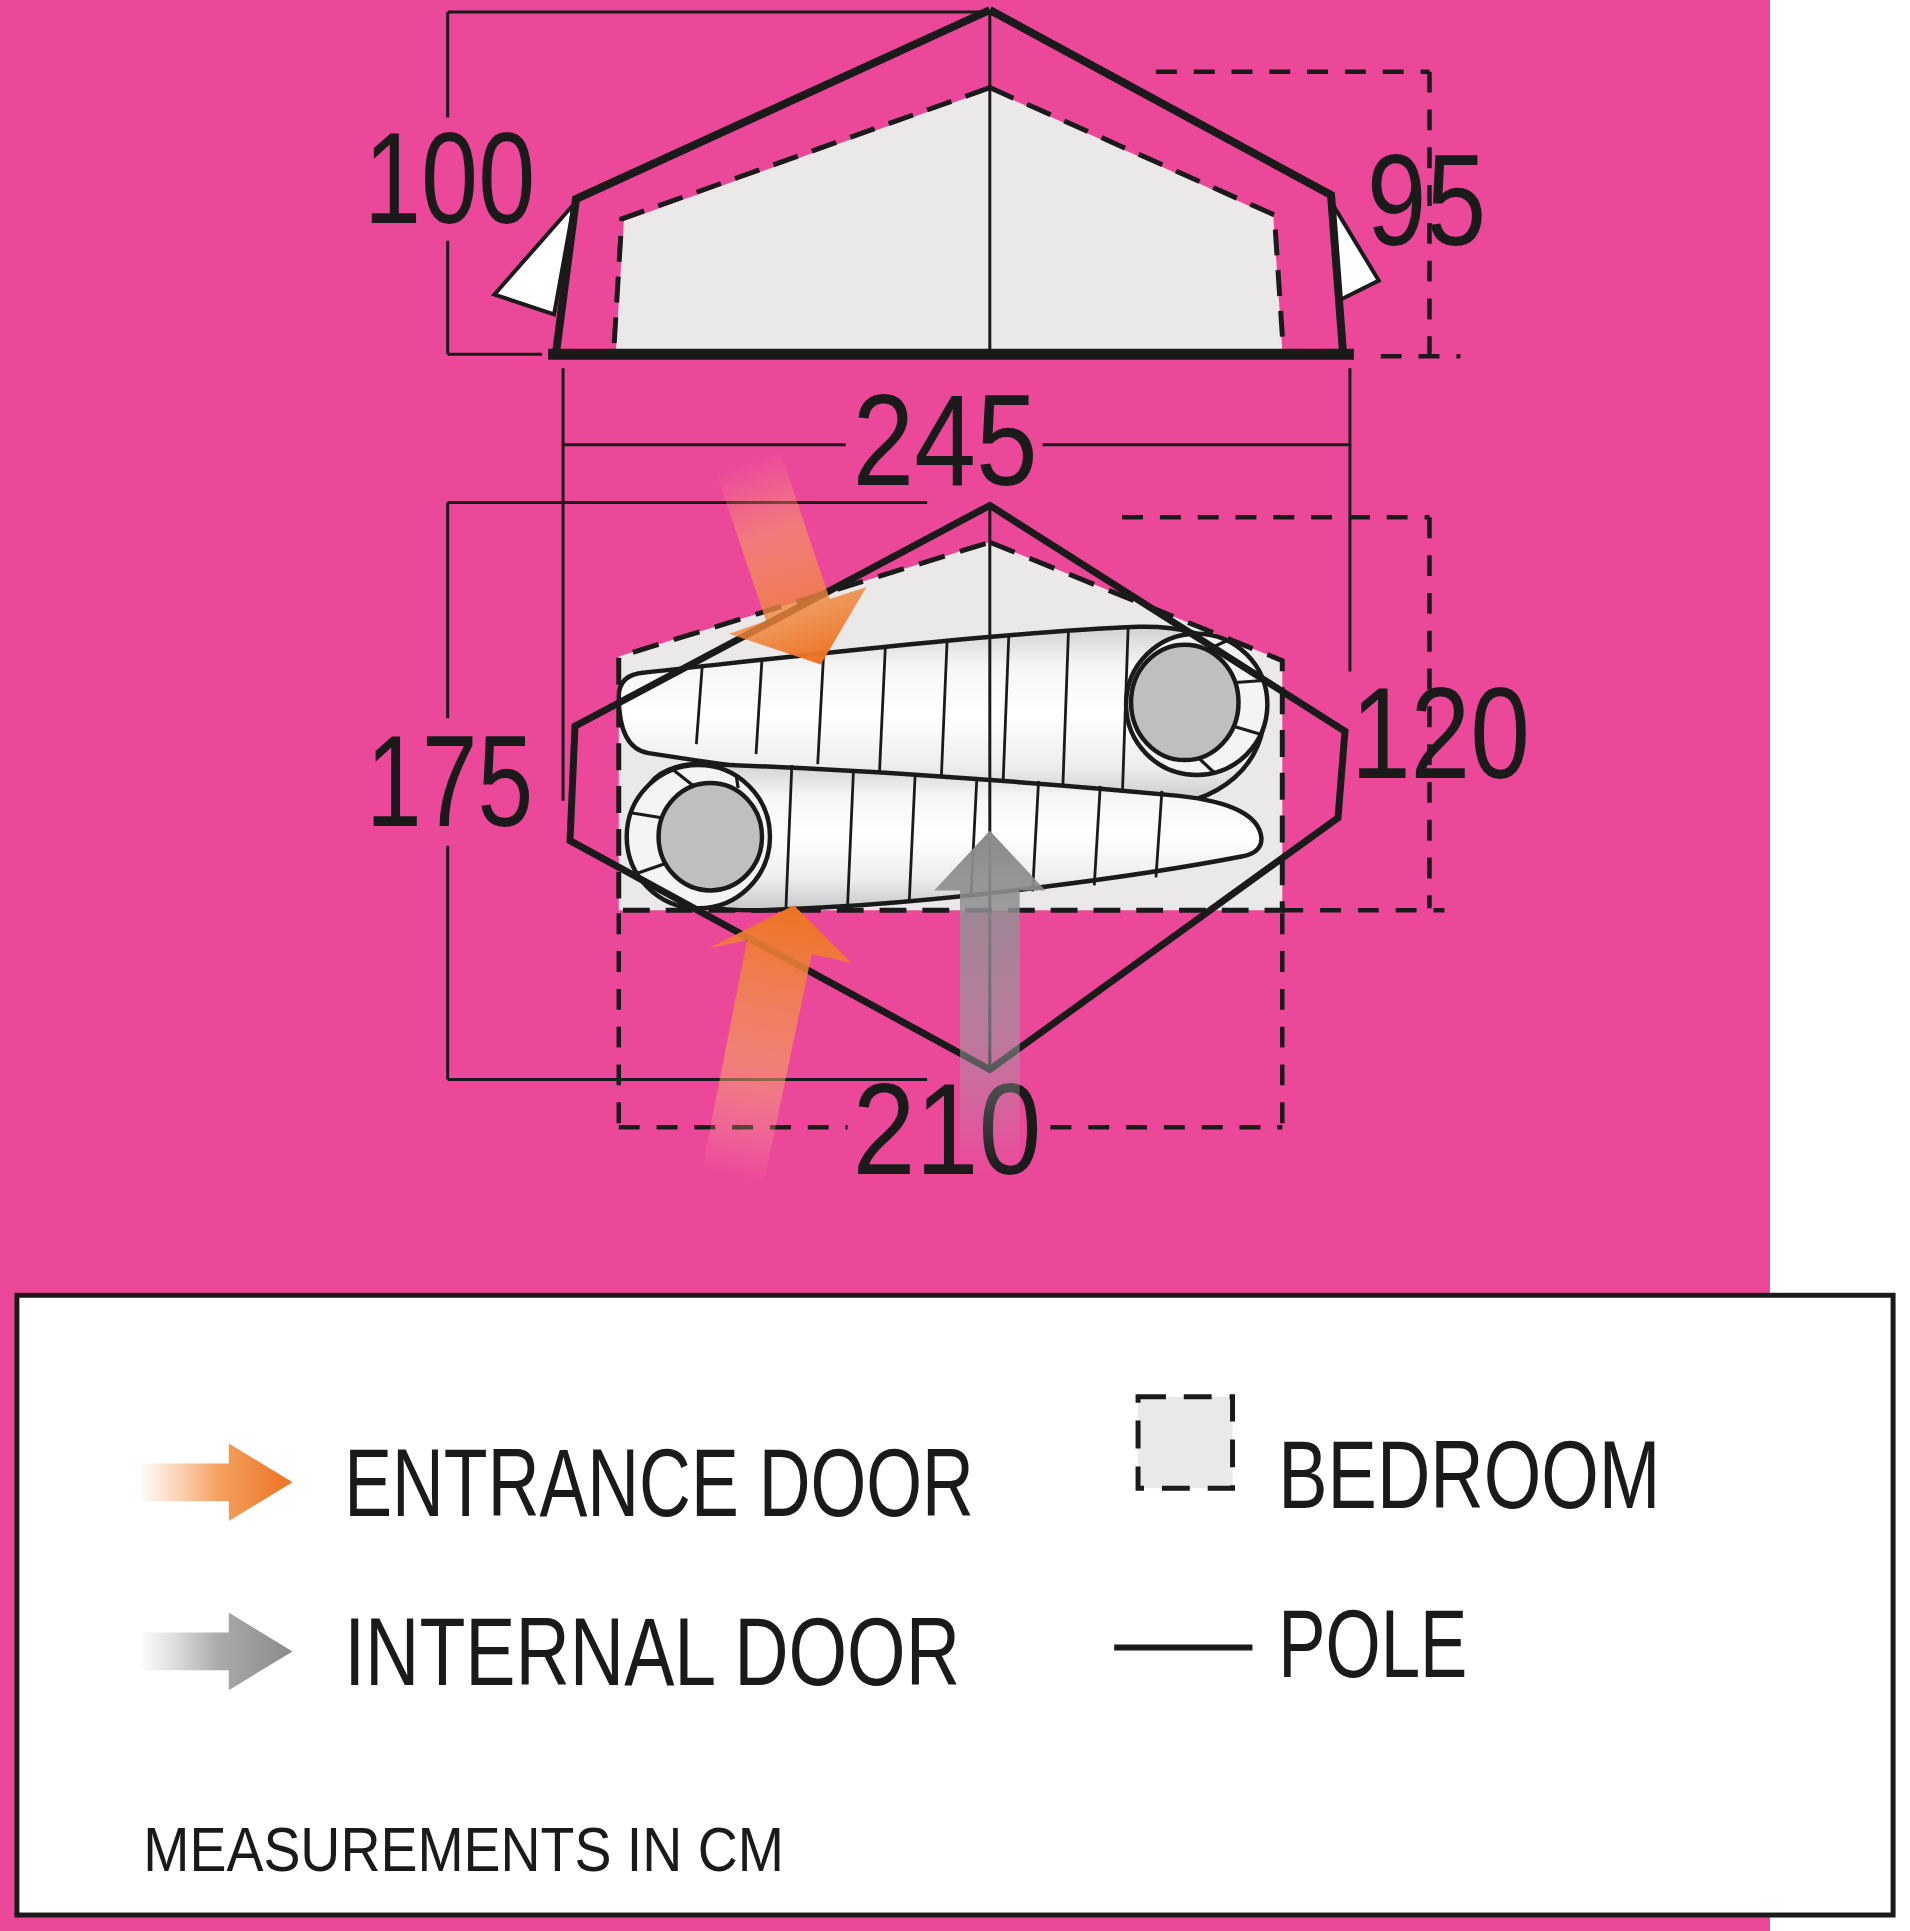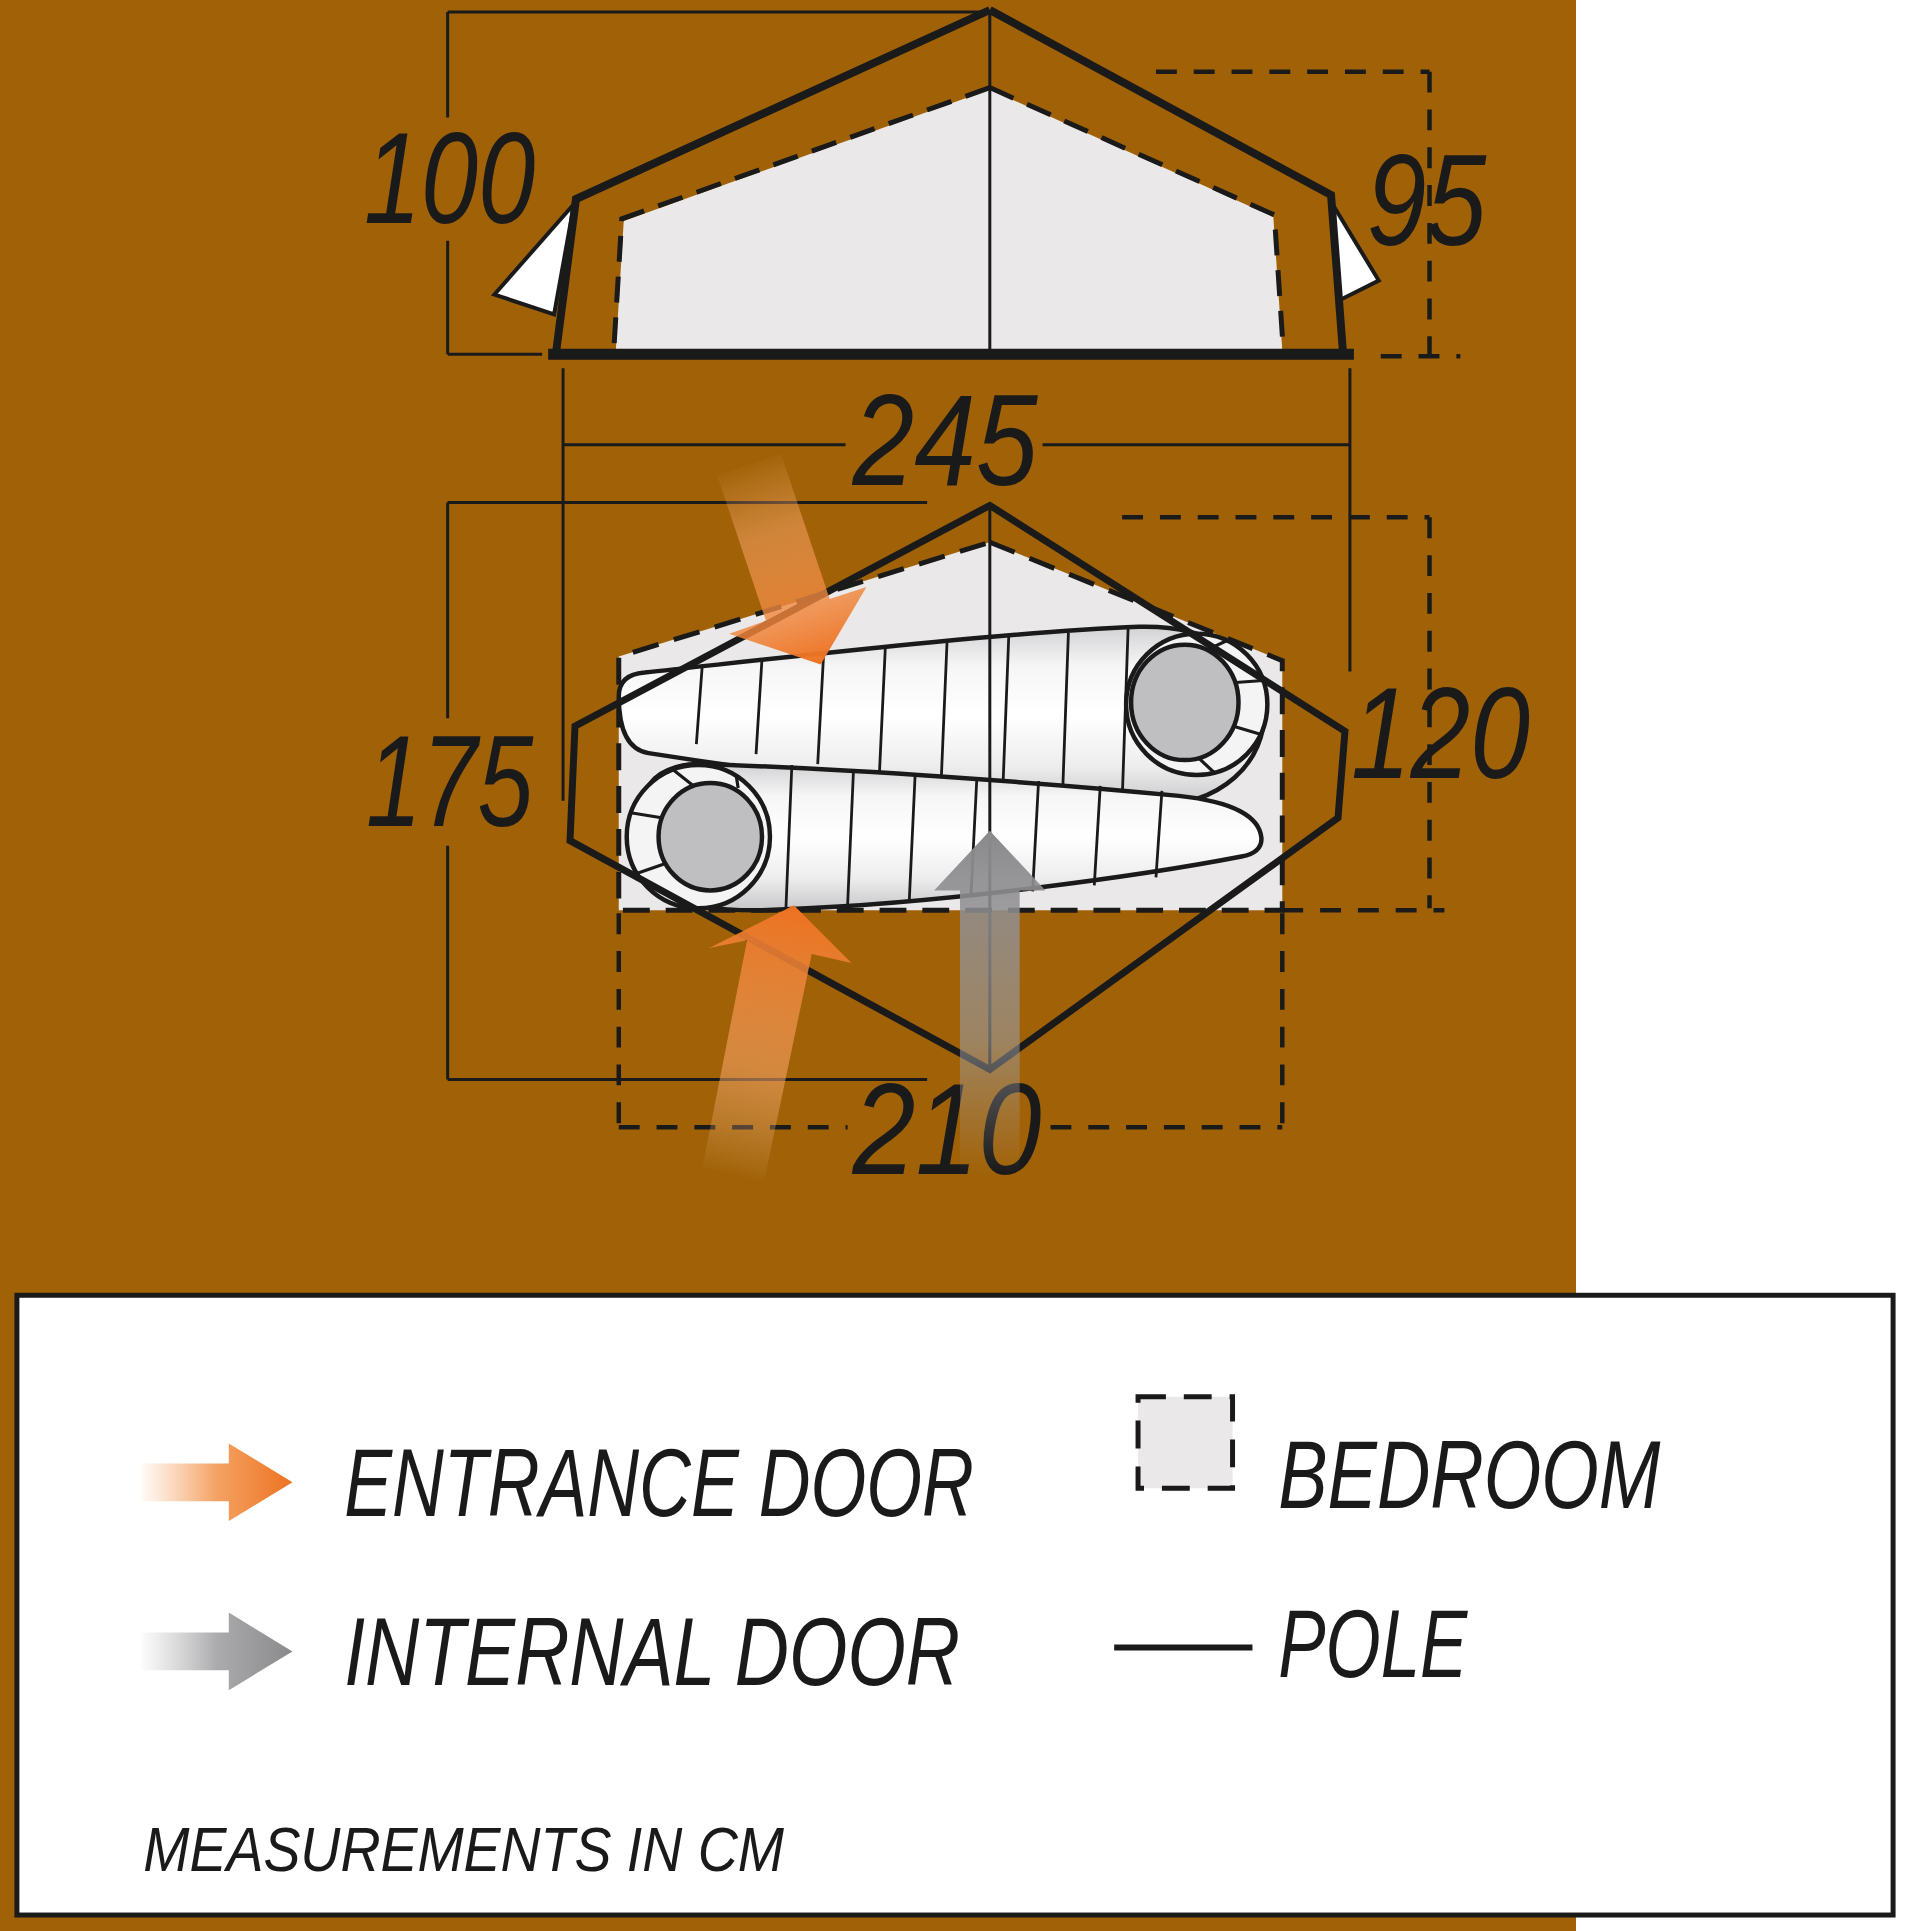--- a/index.html
+++ b/index.html
@@ -1,17 +1,17 @@
 <!DOCTYPE html>
 <html><head>
 <meta charset="utf-8">
 <style>
   html,body{margin:0;padding:0;background:#ffffff;}
-  .page{width:1576px;height:1931px;position:relative;background:#a16207;
-        font-family:"Liberation Sans", sans-serif;font-style:italic;}
+  .page{width:1770px;height:1931px;position:relative;background:#ec4899;
+        font-family:"Liberation Sans", sans-serif;}
   svg{display:block;}
   .dim-num{font-family:"Liberation Sans", sans-serif;font-size:130px;fill:#1a1a1a;}
   .legend-label{font-family:"Liberation Sans", sans-serif;font-size:96px;fill:#1a1a1a;}
   .legend-note{font-family:"Liberation Sans", sans-serif;font-size:64px;fill:#1a1a1a;}
   .thin{stroke:#1a1a1a;stroke-width:3;fill:none;}
   .dashThin{stroke:#1a1a1a;stroke-width:4.5;fill:none;stroke-dasharray:21 17;}
   .outline{stroke:#1a1a1a;stroke-width:8;fill:none;stroke-linejoin:miter;}
   .hexoutline{stroke:#1a1a1a;stroke-width:7;fill:none;stroke-linejoin:miter;}
   .innerDash{stroke:#1a1a1a;stroke-width:5;fill:none;stroke-dasharray:26 15;}
   .bagOutline{stroke:#1a1a1a;stroke-width:4.5;}

